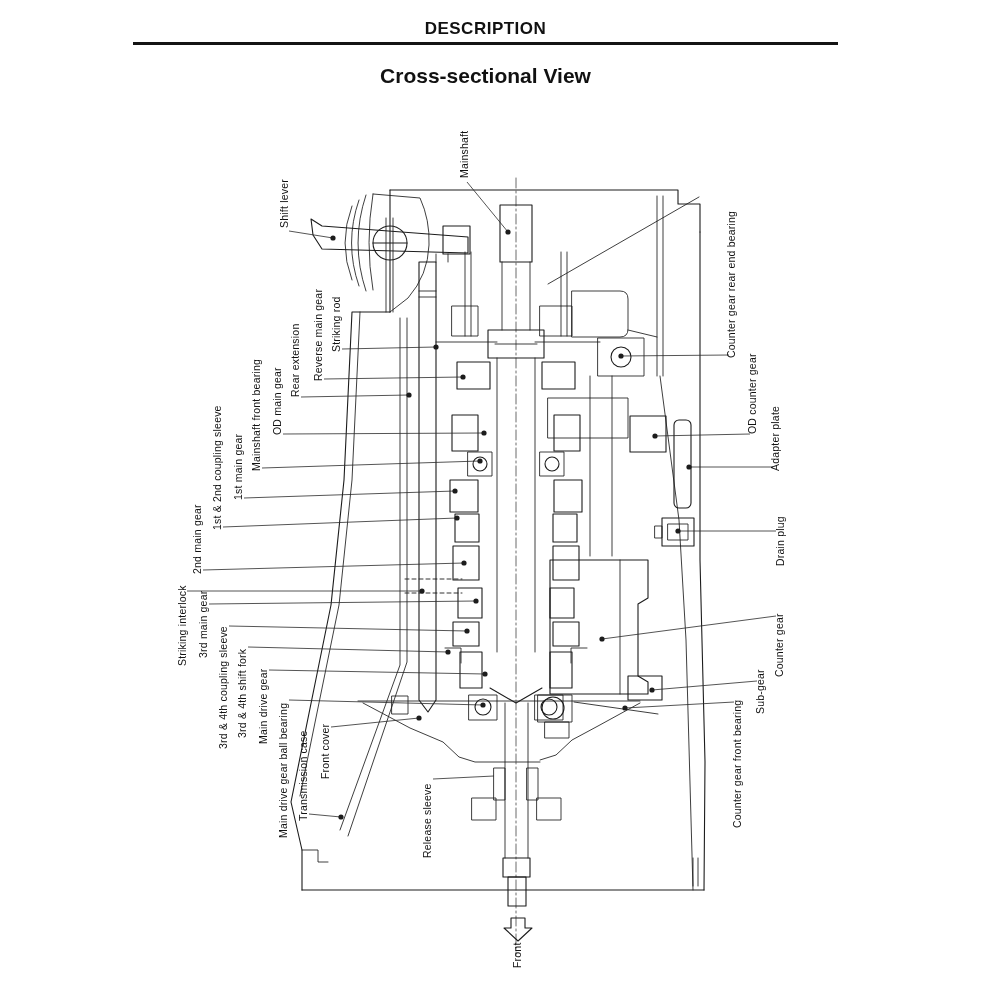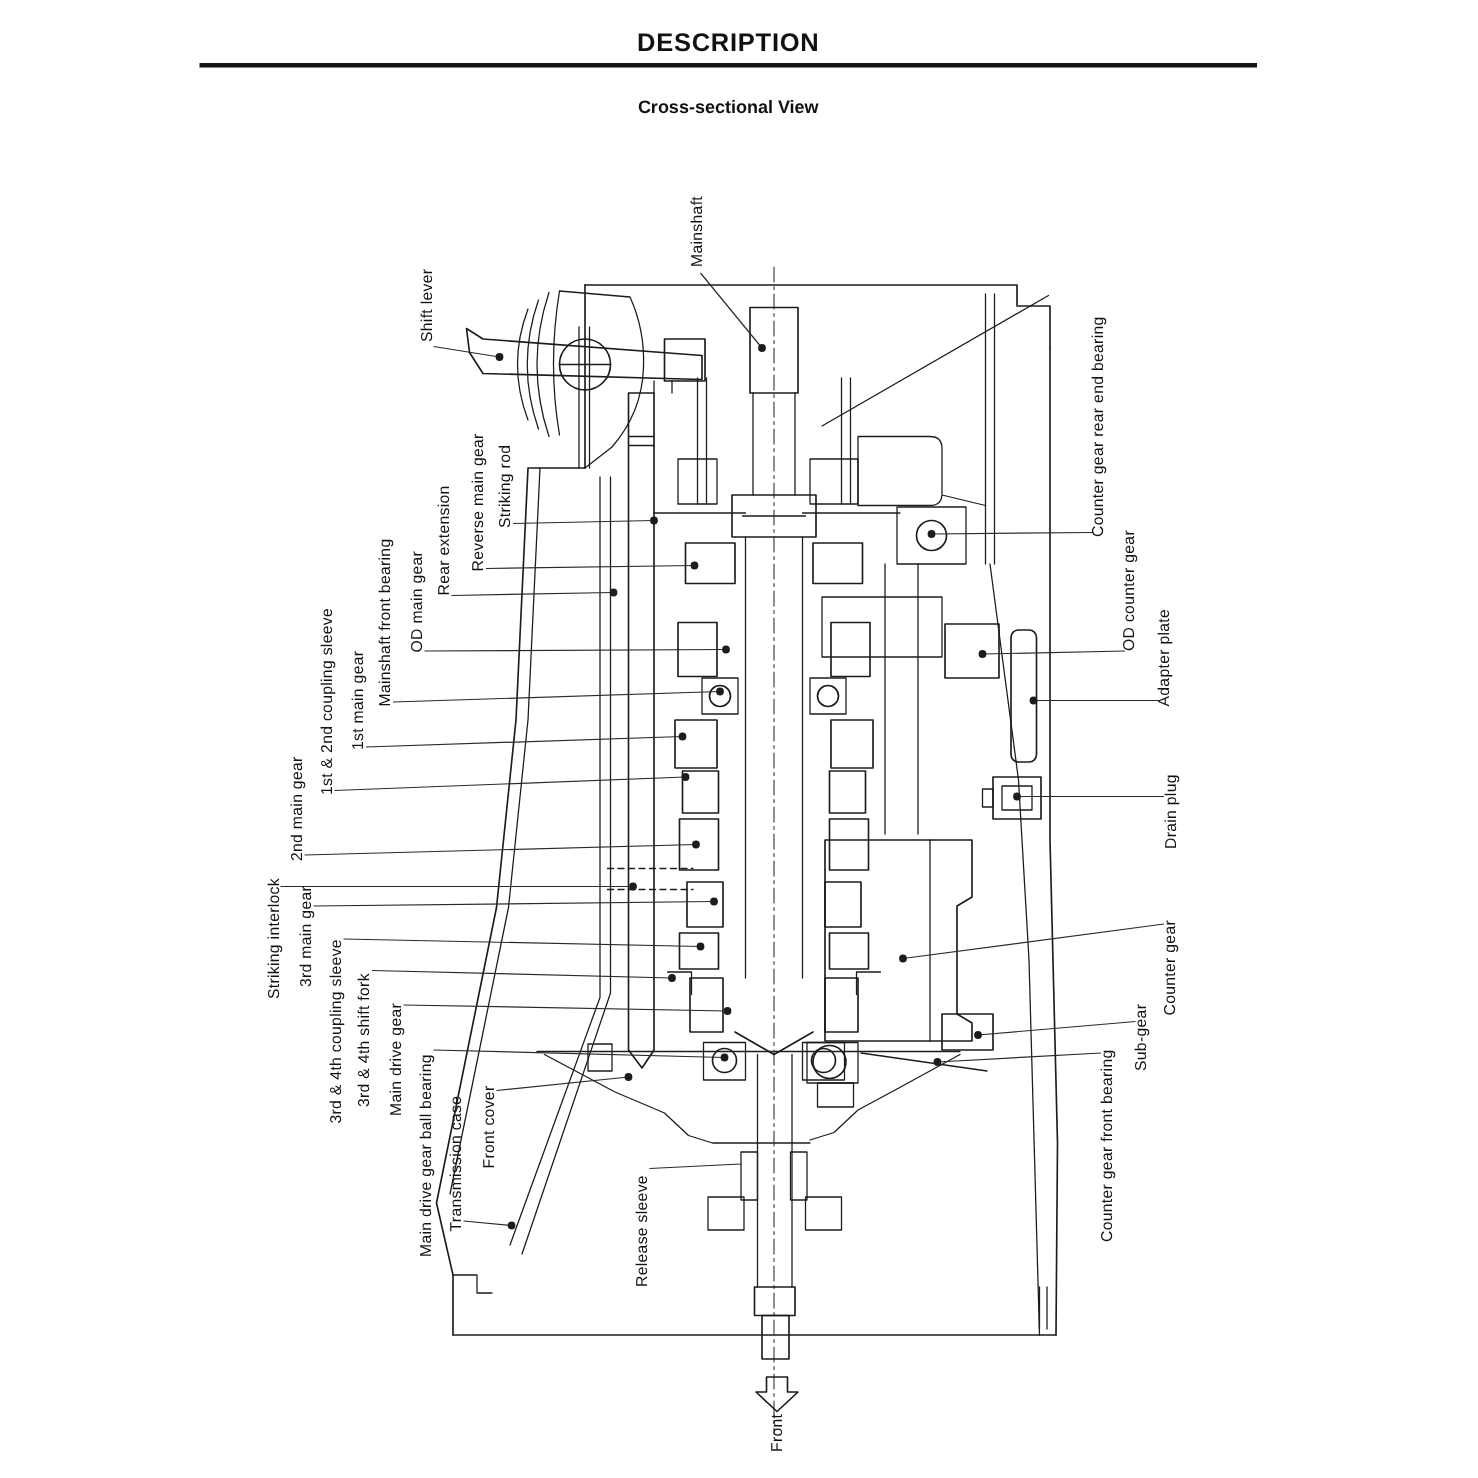--- a/index.html
+++ b/index.html
@@ -1,20 +1,20 @@
 <!DOCTYPE html>
 <html><head>
 <meta charset="utf-8">
 <style>
   html,body{margin:0;padding:0;background:#ffffff;}
   body{width:985px;height:985px;position:relative;font-family:"Liberation Sans",sans-serif;color:#111;overflow:hidden;}
   .titleband{position:absolute;left:133px;width:705px;text-align:center;}
   .header-title{top:19px;font-size:17px;font-weight:bold;letter-spacing:.5px;}
   .header-rule{position:absolute;left:133px;width:705px;top:42px;height:3px;background:#141414;}
-  .diagram-title{top:64px;font-size:12px;font-weight:bold;}
+  .diagram-title{top:64px;font-size:21px;font-weight:bold;}
   svg{position:absolute;left:0;top:0;}
   .part{fill:none;stroke:#1c1c1c;stroke-width:1.1;stroke-linejoin:round;stroke-linecap:round;}
   .thin{stroke-width:.85;}
   .center{stroke:#444;stroke-width:.8;stroke-dasharray:10 3 2 3;}
   .dashed{stroke-dasharray:4 3;stroke-width:.9;}
   .leader{stroke:#2a2a2a;stroke-width:.8;fill:none;}
   .lbl{font-family:"Liberation Sans",sans-serif;font-size:10.5px;fill:#121212;letter-spacing:.2px;}
 </style>
 </head>
 <body>

